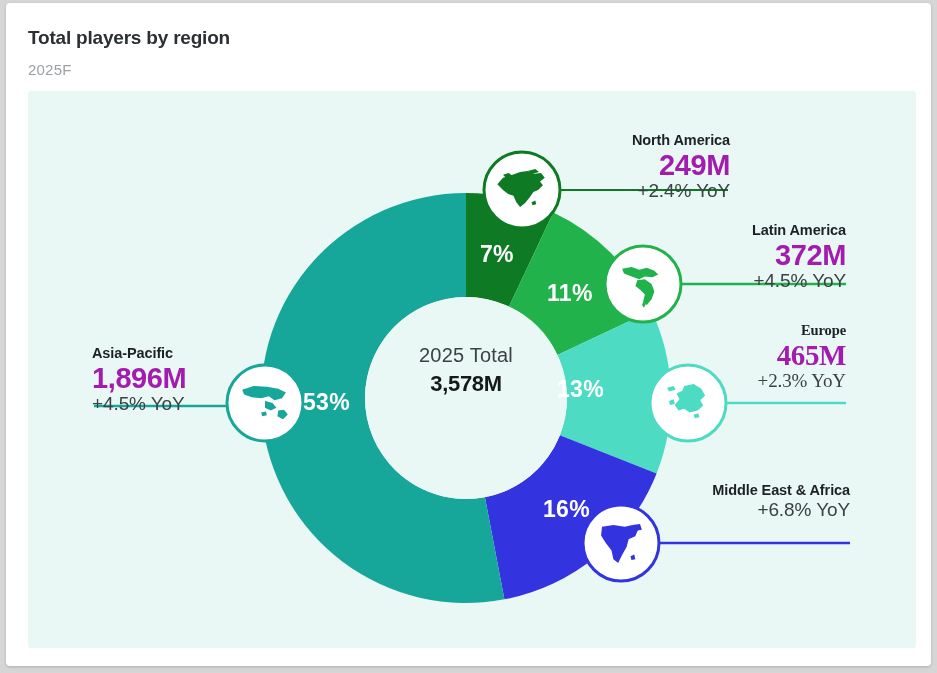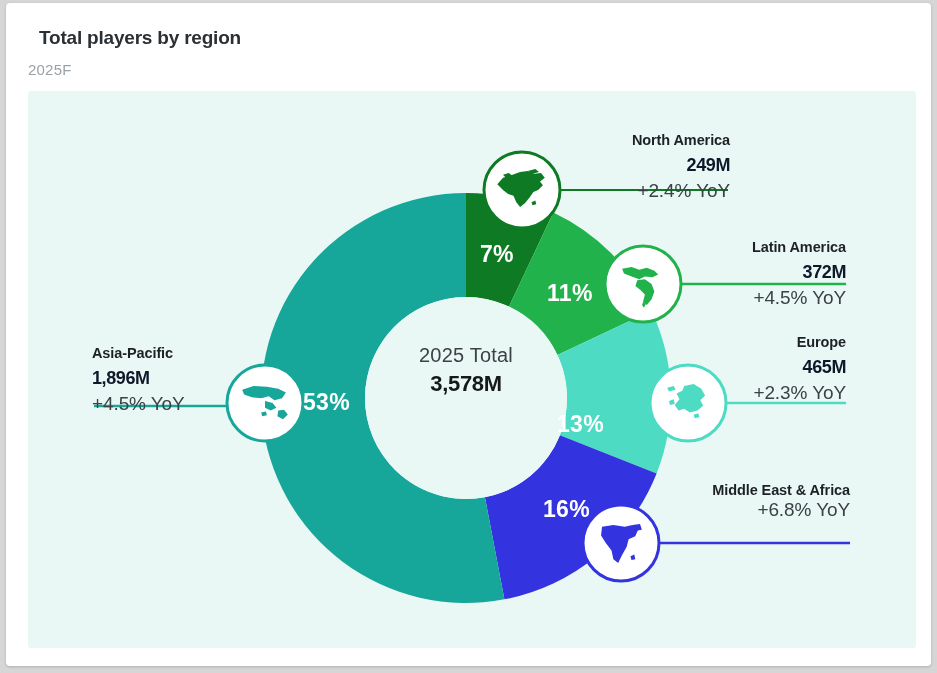--- a/index.html
+++ b/index.html
@@ -25,21 +25,20 @@
     overflow: hidden;
   }
   #title {
     position: absolute;
     left: 22px;
     top: 24px;
     font-size: 19px;
     font-weight: bold;
     color: #2b3034;
     letter-spacing: -0.2px;
-    margin-left: 11px;
   }
   #subtitle {
     position: absolute;
     left: 22px;
     top: 58px;
     font-size: 15px;
     color: #9aa2a8;
     letter-spacing: 0.2px;
   }
   #panel {
@@ -102,39 +101,39 @@
     white-space: nowrap;
   }
   .callout .c-region {
     font-size: 14.5px;
     font-weight: bold;
     color: #1d2125;
     letter-spacing: -0.1px;
     line-height: 19px;
   }
   .callout .c-value {
-    font-size: 18px;
-    font-weight: bold;
-    color: #0f172a;
+    font-size: 29px;
+    font-weight: bold;
+    color: #a21caf;
     letter-spacing: -0.4px;
     line-height: 31px;
   }
   .callout .c-yoy {
     font-size: 19px;
     color: #3b4146;
     line-height: 20px;
     letter-spacing: -0.1px;
   }
   .callout.right { text-align: right; }
   .callout.left  { text-align: left; }
 
   
   #callout-na  { left: 466px; top: 128px; width: 258px; }
-  #callout-la  { left: 580px; top: 218px; width: 260px; margin-top: 17px; }
-  #callout-eu  { left: 620px; top: 330px; width: 220px; }
+  #callout-la  { left: 580px; top: 218px; width: 260px; }
+  #callout-eu  { left: 620px; top: 318px; width: 220px; font-family: Liberation Serif, serif; }
   #callout-mea { left: 560px; top: 478px; width: 284px; }
   #callout-ap  { left: 86px;  top: 341px; width: 184px; }
 </style>
 </head>
 <body>
 
 <div id="card">
 
   <div id="title">Total players by region</div>
   <div id="subtitle">2025F</div>
@@ -211,21 +210,21 @@
           <path d="M 0 -2 L 8 0 L 12 5 L 6 8 L 0 5 Z"></path>
           <path d="M 14 8 L 20 7 L 24 12 L 19 17 L 13 14 Z"></path>
           <path d="M -4 10 L 1 9 L 2 13 L -3 14 Z"></path>
         </g>
       </g>
     </g>
   </svg>
 
   <div class="pct-label" style="left:474px; top:238px;">7%</div>
   <div class="pct-label" style="left:541px; top:277px;">11%</div>
-  <div class="pct-label" style="left:551px; top:373px;margin-top:35px;">13%</div>
+  <div class="pct-label" style="left:551px; top:373px;">13%</div>
   <div class="pct-label" style="left:537px; top:493px;">16%</div>
   <div class="pct-label" style="left:297px; top:386px;">53%</div>
 
   <div class="center-cap" id="center-total-label">2025 Total</div>
   <div class="center-cap" id="center-value">3,578M</div>
 
   <div class="callout right" id="callout-na">
     <div class="c-region">North America</div>
     <div class="c-value">249M</div>
     <div class="c-yoy">+2.4% YoY</div>

